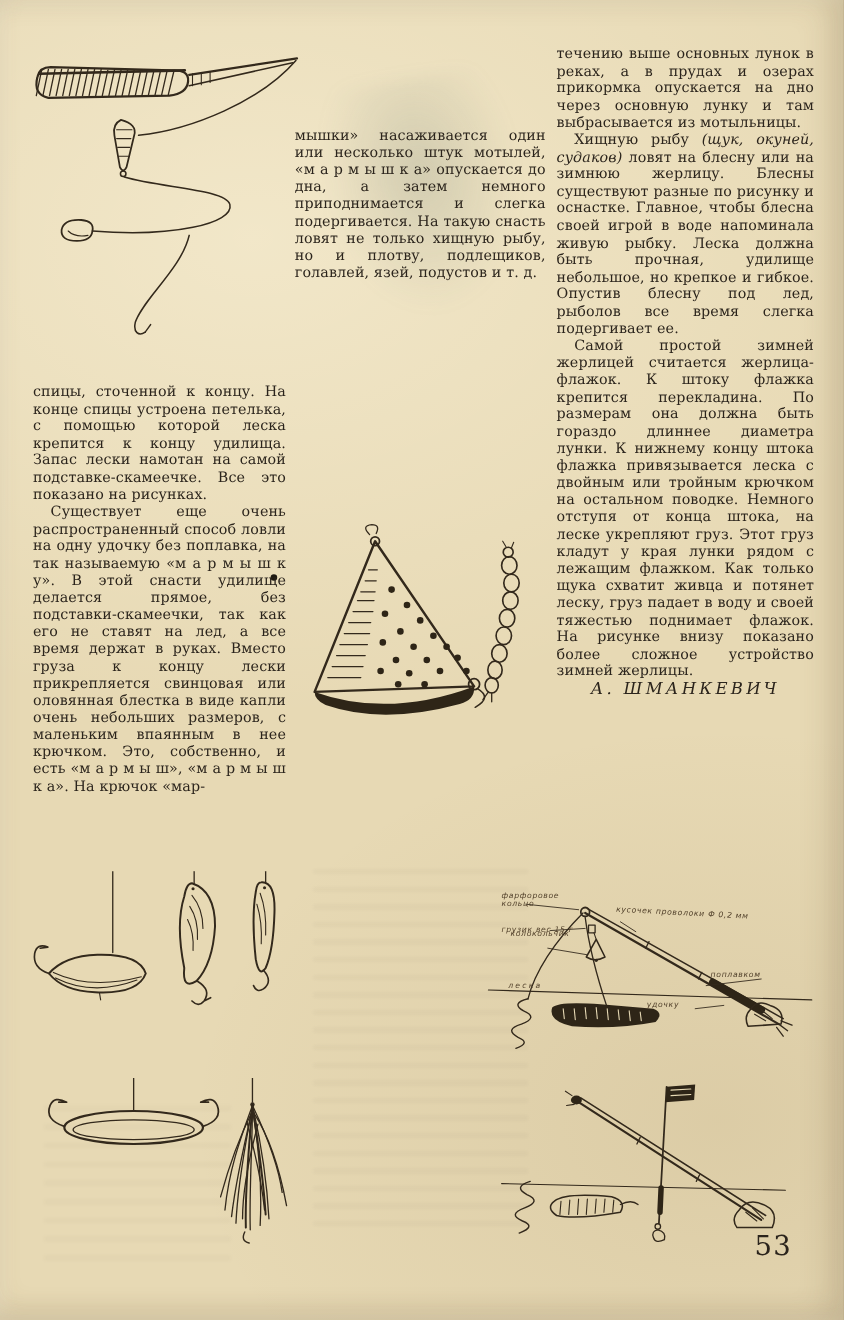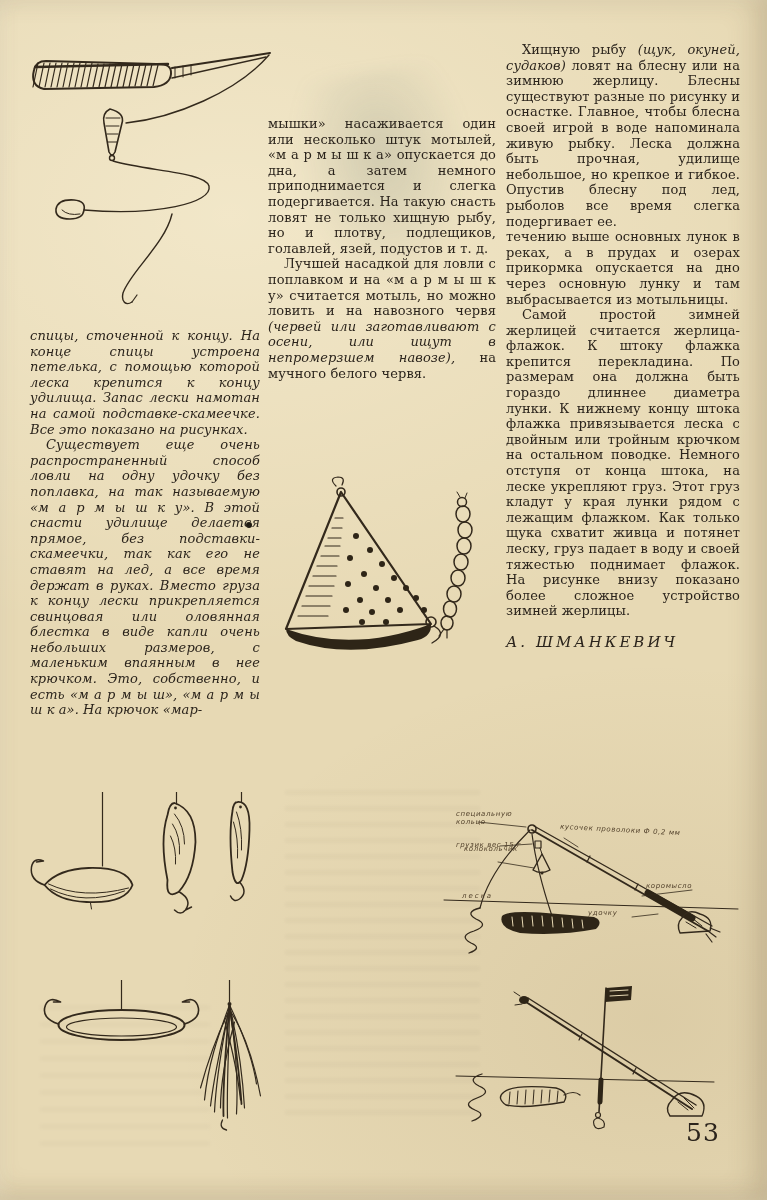--- a/index.html
+++ b/index.html
@@ -10,21 +10,21 @@
       radial-gradient(800px 600px at 85% 85%, rgba(120,90,40,.10), rgba(0,0,0,0) 60%),
       #e7d9b4;
     box-shadow: inset -16px 0 26px rgba(90,70,40,.14), inset 0 -12px 22px rgba(90,70,40,.09), inset 4px 0 14px rgba(255,250,230,.25);
     font-family:"DejaVu Serif", serif;
     color:#2b241c;
   }
   .col{position:absolute;text-align:justify;font-size:13px;line-height:15.6px;letter-spacing:.1px;}
   .pg{margin:0;}
   .ind{text-indent:16px;}
   .it{font-style:italic;}
-  .author{margin-top:16px;font-style:italic;font-size:15px;letter-spacing:3px;white-space:nowrap;}
+  .author{text-align:center;font-style:italic;font-size:15px;letter-spacing:3px;white-space:nowrap;}
   .fig{position:absolute;}
   .fig svg{display:block;}
   .pageno{position:absolute;left:686px;top:1118px;font-size:25px;letter-spacing:1px;}
   .dlabel{position:absolute;font-family:"DejaVu Sans",sans-serif;font-style:italic;font-size:7px;line-height:8px;color:#53422c;letter-spacing:.6px;white-space:nowrap;}
   .ghost{position:absolute;pointer-events:none;}
   .g1{left:295px;top:70px;width:180px;height:215px;transform:rotate(-9deg);filter:blur(7px);
       background:radial-gradient(ellipse at 50% 40%, rgba(105,120,108,.22), rgba(0,0,0,0) 70%);}
   .g2{left:285px;top:790px;width:195px;height:330px;opacity:.45;filter:blur(1.5px);
       background:repeating-linear-gradient(rgba(130,120,98,.12) 0 5px, rgba(0,0,0,0) 5px 16px);}
   .g3{left:40px;top:1005px;width:170px;height:150px;opacity:.35;filter:blur(1.5px);
@@ -57,28 +57,27 @@
         <circle cx="90" cy="128" r="2.5" stroke-width="1.4"></circle>
         <path d="M91 131 C125 141 183 142 187 156 C191 173 135 186 62 180" stroke-width="1.4"></path>
         <path d="M62 180 Q64 171 52 170 Q36 169 34 179 Q33 189 48 189 Q61 189 62 180 Z" stroke-width="1.6"></path>
         <path d="M58 184 Q46 186 40 180" stroke-width="1"></path>
         <path d="M150 184 C143 214 108 242 101 263 C99 272 104 276 110 272" stroke-width="1.4"></path>
         <path d="M110 272 l5 -7" stroke-width="1.2"></path>
       </g>
     </svg>
   </div>
 
-  <div class="col" style="left:30px;top:328px;width:230px;font-style:italic;">
+  <div class="col" style="left:30px;top:349px;width:230px;">
     <p class="pg">спицы, сточенной к концу. На конце спицы устроена петелька, с помощью которой леска крепится к концу удилища. Запас лески намотан на самой подставке-скамеечке. Все это показано на рисунках.</p>
     <p class="pg ind">Существует еще очень распространенный способ ловли на одну удочку без поплавка, на так называемую «м а р м ы ш к у». В этой снасти удилище делается прямое, без подставки-скамеечки, так как его не ставят на лед, а все время держат в руках. Вместо груза к концу лески прикрепляется свинцовая или оловянная блестка в виде капли очень небольших размеров, с маленьким впаянным в нее крючком. Это, собственно, и есть «м а р м ы ш», «м а р м ы ш к а». На крючок «мар-</p>
   </div>
 
   <div class="col" style="left:268px;top:116px;width:228px;">
     <p class="pg">мышки» насаживается один или несколько штук мотылей, «м а р м ы ш к а» опускается до дна, а затем немного приподнимается и слегка подергивается. На такую снасть ловят не только хищную рыбу, но и плотву, подлещиков, голавлей, язей, подустов и т. д.</p>
-    <p class="pg ind"><span>Лучшей насадкой для ловли с поплавком и на «м а р м ы ш к у» считается мотыль, но можно ловить и на навозного червя </span><span class="it">(червей или заготавливают с осени, или ищут в непромерзшем навозе),</span><span> на мучного белого червя.</span></p>
   </div>
 
   <div class="fig" style="left:278px;top:476px;">
     <svg width="205" height="200" viewBox="0 0 205 200">
       <g class="ink">
         <path d="M58 10 q-8 -8 2 -9 q8 0 4 8" stroke-width="1.2"></path>
         <circle cx="63" cy="16" r="4" stroke-width="1.6"></circle>
         <path d="M63 16 L8 153 L153 148 Z" stroke-width="2.2"></path>
         <path d="M8 153 Q75 177 153 148 Q154 160 140 164 Q70 183 18 165 Q8 160 8 153 Z" fill="#2e2517" stroke="none"></path>
         <path stroke-width="1.2" d="M20 140 h30 M24 130 h28 M28 120 h26 M31 110 h25 M35 100 h23 M39 90 h20 M43 80 h18 M47 70 h15 M50 62 h13 M54 52 h10 M57 42 h8"></path>
@@ -116,22 +115,22 @@
           <ellipse cx="172" cy="133" rx="6.5" ry="8"></ellipse>
             <ellipse cx="169" cy="147" rx="6" ry="7"></ellipse>
           <path d="M166 153 l-5 7 M169 154 l0 8" stroke-width="1.2"></path>
         </g>
       </g>
     </svg>
   </div>
 
 
   <div class="col" style="left:506px;top:42px;width:234px;">
+    <p class="pg">течению выше основных лунок в реках, а в прудах и озерах прикормка опускается на дно через основную лунку и там выбрасывается из мотыльницы.</p>
     <p class="pg ind"><span>Хищную рыбу </span><span class="it">(щук, окуней, судаков)</span><span> ловят на блесну или на зимнюю жерлицу. Блесны существуют разные по рисунку и оснастке. Главное, чтобы блесна своей игрой в воде напоминала живую рыбку. Леска должна быть прочная, удилище небольшое, но крепкое и гибкое. Опустив блесну под лед, рыболов все время слегка подергивает ее.</span></p>
-    <p class="pg">течению выше основных лунок в реках, а в прудах и озерах прикормка опускается на дно через основную лунку и там выбрасывается из мотыльницы.</p>
     <p class="pg ind">Самой простой зимней жерлицей считается жерлица-флажок. К штоку флажка крепится перекладина. По размерам она должна быть гораздо длиннее диаметра лунки. К нижнему концу штока флажка привязывается леска с двойным или тройным крючком на остальном поводке. Немного отступя от конца штока, на леске укрепляют груз. Этот груз кладут у края лунки рядом с лежащим флажком. Как только щука схватит живца и потянет леску, груз падает в воду и своей тяжестью поднимает флажок. На рисунке внизу показано более сложное устройство зимней жерлицы.</p>
     <div class="author">А. ШМАНКЕВИЧ</div>
   </div>
 
   <div class="fig" style="left:22px;top:792px;">
     <svg width="245" height="195" viewBox="0 0 240 195">
       <g class="ink" stroke-width="1.5">
         <path d="M78 0 L78 74" stroke-width="1.2"></path>
         <path d="M20 93 Q34 77 64 76 Q102 75 108 93 Q101 112 62 110 Q33 109 20 93 Z" stroke-width="1.8"></path>
         <path d="M26 97 Q60 114 100 99 M24 92 Q58 108 104 96" stroke-width="1"></path>
@@ -200,26 +199,26 @@
         <circle cx="100" cy="63" r="1.5" fill="#33291c" stroke="none"></circle>
         <path d="M88 20 C62 46 44 74 38 98" stroke-width="1.2"></path>
         <path d="M38 98 q-16 4 -4 11 q14 6 -2 12 q-16 5 -3 12 q12 5 -2 10" stroke-width="1.3"></path>
         <path d="M60 106 Q66 100 104 103 L152 107 Q162 111 154 119 Q118 126 78 123 Q56 118 60 106 Z" fill="#2e2517" stroke="none"></path>
         <path d="M70 107 l1 9 M80 107 l1 10 M90 106 l1 10 M100 106 l1 10 M110 107 l1 10 M120 108 l1 9 M130 109 l1 9 M140 110 l1 8" stroke="#e7d9b4" stroke-width="1"></path>
         <path d="M240 108 Q246 98 258 104 Q272 108 268 121 L238 123 Q234 114 240 108 Z" stroke-width="1.4"></path>
         <path d="M244 112 l10 6 M250 108 l10 8" stroke-width="1"></path>
         <path d="M36 12 L84 17 M58 36 L90 34 M56 52 L92 58 M250 80 L200 86 M190 107 L216 104 M122 28 l14 9" stroke-width=".8"></path>
       </g>
     </svg>
-    <span class="dlabel" style="left:14px;top:0;white-space:normal;width:62px;">специальную кольцо</span>
+    <span class="dlabel" style="left:14px;top:0;white-space:normal;width:62px;">фарфоровое кольцо</span>
     <span class="dlabel" style="left:118px;top:16px;transform:rotate(3deg);">кусочек проволоки Ф 0,2 мм</span>
     <span class="dlabel" style="left:14px;top:31px;">грузик вес 15 г</span>
     <span class="dlabel" style="left:12px;top:35px;margin-left:10px;">колокольчик</span>
     <span class="dlabel" style="left:20px;top:82px;letter-spacing:2px;">леска</span>
-    <span class="dlabel" style="left:204px;top:72px;">коромысло</span>
+    <span class="dlabel" style="left:204px;top:72px;">поплавком</span>
     <span class="dlabel" style="left:146px;top:99px;">удочку</span>
   </div>
 
   <div class="fig" style="left:452px;top:962px;">
     <svg width="285" height="182" viewBox="0 0 285 182">
       <g class="ink">
         <path d="M4 114 L262 120" stroke-width="1"></path>
         <path d="M74 40 L240 147" stroke-width="2"></path>
         <path d="M76 36 L244 143" stroke-width="1.4"></path>
         <path d="M130 72 l-3 6 M184 106 l-3 6" stroke-width="1.2"></path>

